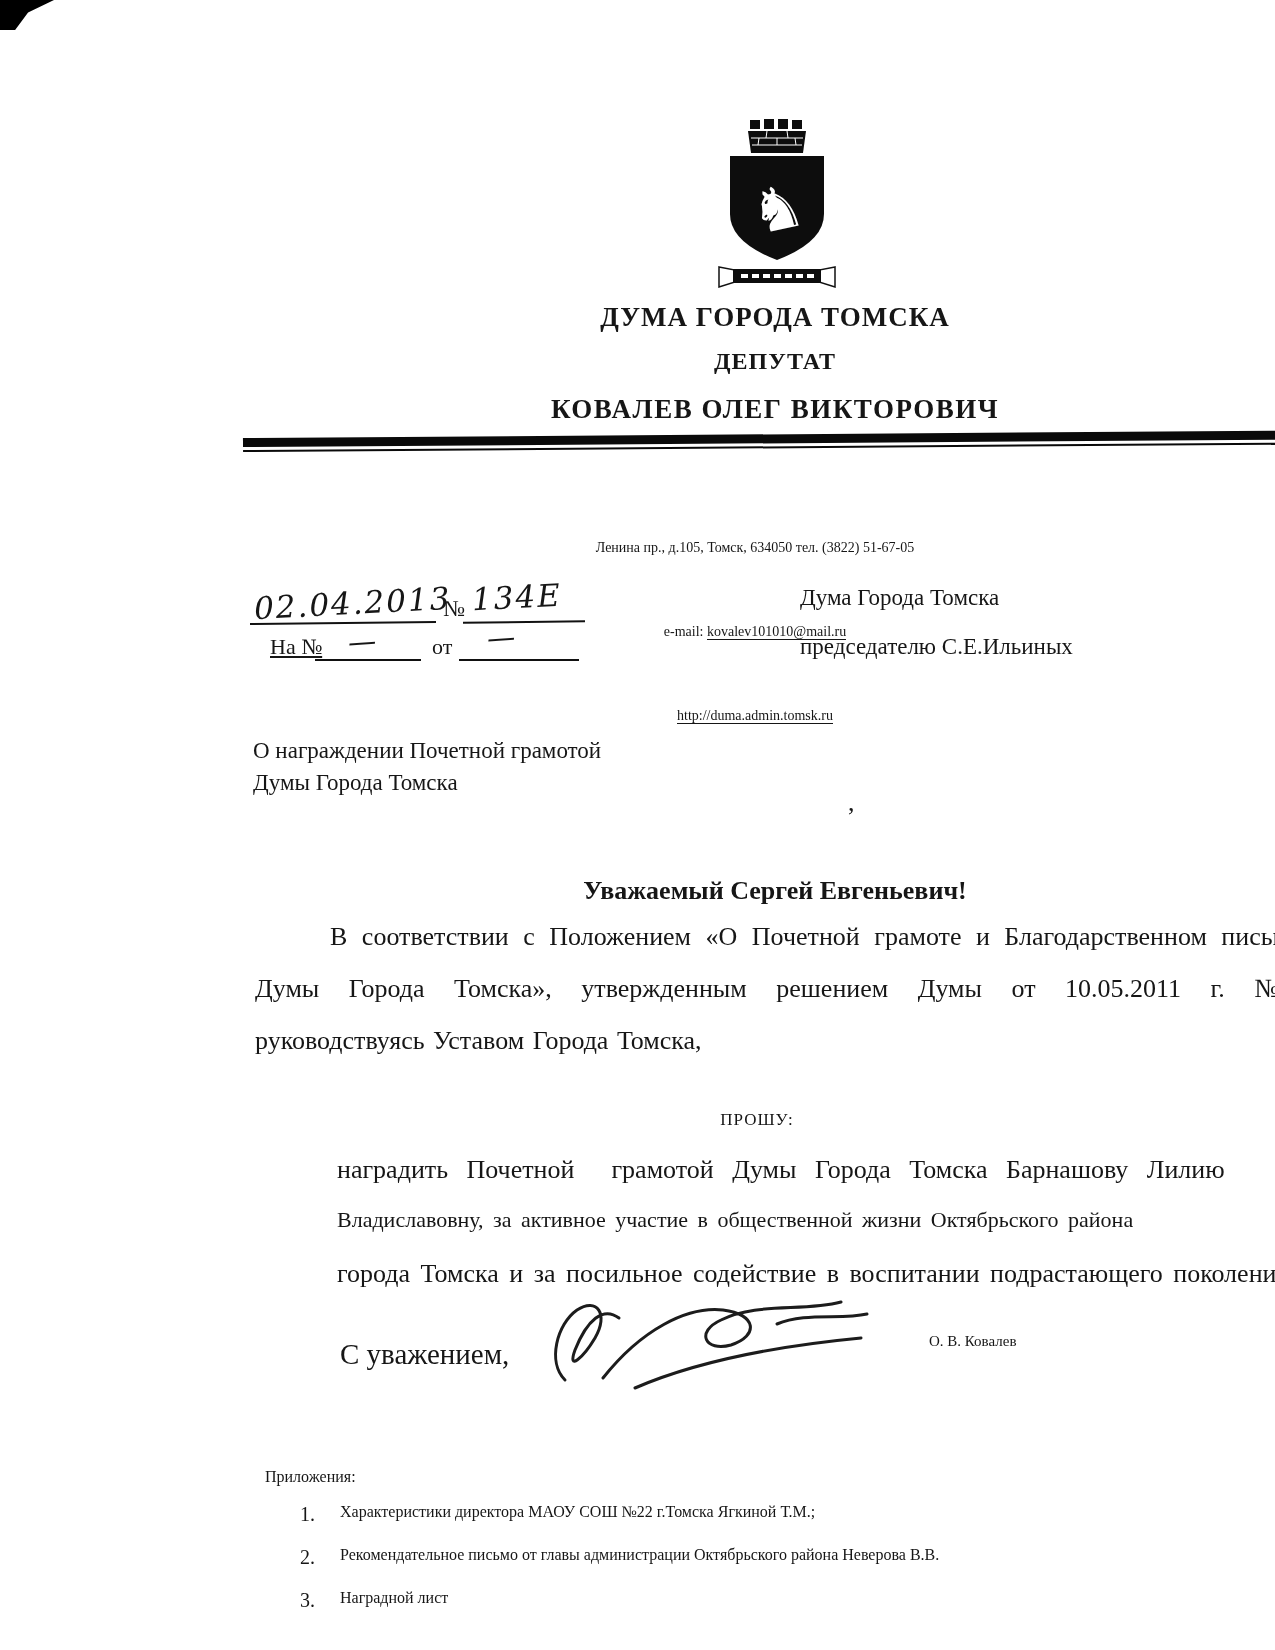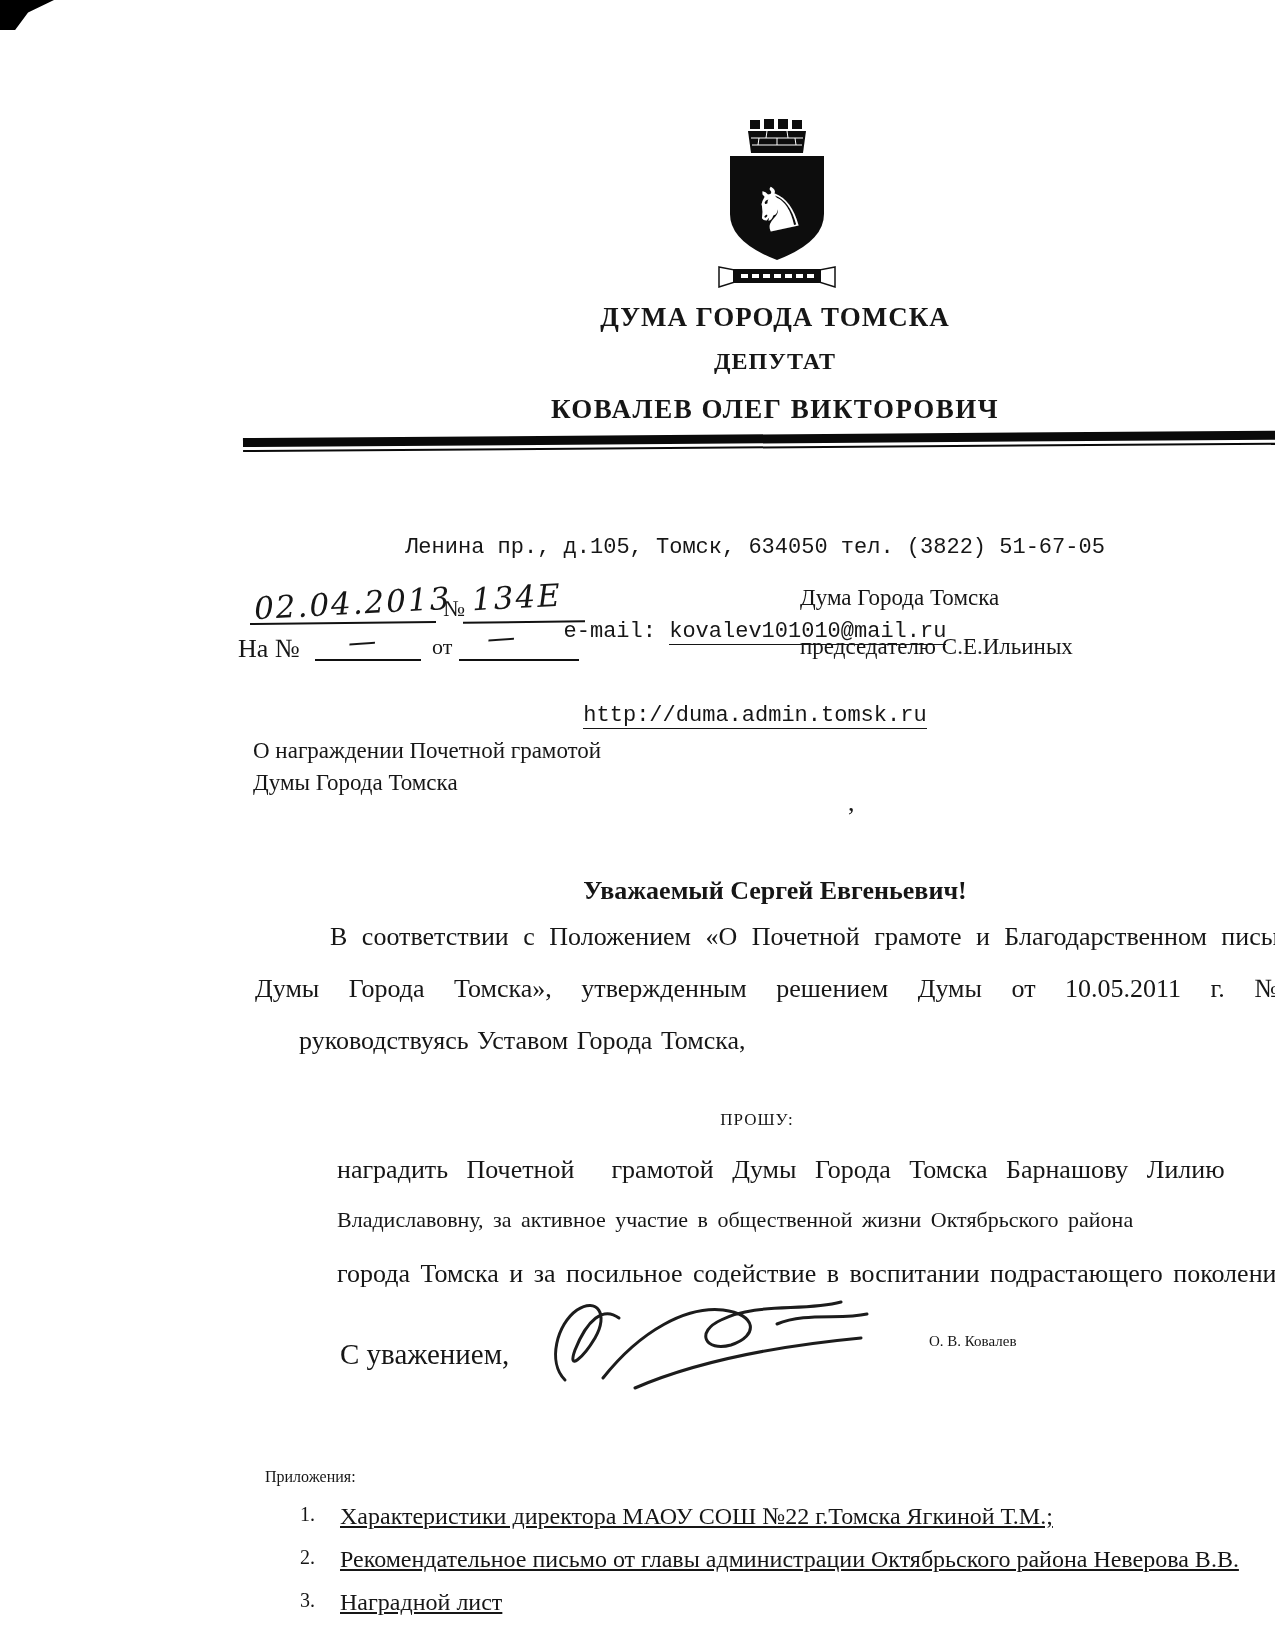--- a/index.html
+++ b/index.html
@@ -25,60 +25,60 @@
   
   .rule-wrap { position:absolute; left:243px; top:438px; width:1040px;
     transform:rotate(-0.4deg); transform-origin:left center; }
   .rule-thick { height:9px; background:#0a0a0a; }
   .rule-thin  { height:2px; background:#0a0a0a; margin-top:3px; }
 
   .letterhead-org    { left:270px; top:302px; width:1010px; font-size:27px; letter-spacing:1px; }
   .letterhead-role   { left:270px; top:348px; width:1010px; font-size:24px; letter-spacing:1px; }
   .letterhead-person { left:270px; top:394px; width:1010px; font-size:27px; letter-spacing:1.5px; }
 
-  .contact { left:250px; top:478px; width:1010px; font-size:22px; line-height:28px;font-family:Liberation Mono, monospace; }
+  .contact { left:250px; top:478px; width:1010px; font-size:14px; line-height:28px; }
   .u { border-bottom:1.5px solid #161616; }
 
   .hand { font-family:"DejaVu Serif",serif; font-style:italic; letter-spacing:2px; }
   .hw-date { left:254px; top:586px; font-size:31px; transform:rotate(-3deg); }
   .no-sign { left:443px; top:596px; font-size:23px; }
   .hw-num  { left:472px; top:580px; font-size:31px; transform:rotate(-3deg); }
   .line { position:absolute; height:2px; background:#111; }
 
-  .reply-label { left:238px; top:634px; font-size:26px; }
+  .reply-label { left:270px; top:634px; font-size:22px;text-decoration:underline; }
   .hw-dash1 { left:348px; top:626px; font-size:28px; transform:rotate(-4deg); }
   .from-label { left:432px; top:634px; font-size:22px;text-align:center; }
   .hw-dash2 { left:487px; top:622px; font-size:28px; transform:rotate(-4deg); }
 
   .addr1 { left:800px; top:585px; font-size:23px; }
   .addr2 { left:800px; top:634px; font-size:23px; }
 
   .subj1 { left:253px; top:738px; font-size:23px; }
   .subj2 { left:253px; top:770px; font-size:23px; }
   .stray { left:848px; top:788px; font-size:26px; }
 
   .salutation { left:270px; top:876px; width:1010px; font-size:26px; }
 
   .p1l1 { left:330px; top:922px; font-size:26px; word-spacing:8px; }
   .p1l2 { left:255px; top:974px; font-size:26px; word-spacing:23px; }
-  .p1l3 { left:255px; top:1026px; font-size:26px; word-spacing:2px;margin-left:44px; }
+  .p1l3 { left:255px; top:1026px; font-size:26px; word-spacing:2px; }
 
   .request { left:252px; top:1110px; width:1010px; font-size:17px; letter-spacing:1px; }
 
   .p2l1 { left:337px; top:1155px; font-size:26px; word-spacing:12px; }
   .p2l2 { left:337px; top:1207px; font-size:22px; word-spacing:4px; }
   .p2l3 { left:337px; top:1259px; font-size:26px; word-spacing:4px; }
 
   .regards { left:340px; top:1338px; font-size:29px; }
   .sig-svg { position:absolute; left:545px; top:1288px; }
   .signer  { left:929px; top:1333px; font-size:15px; }
 
   .att-head { left:265px; top:1468px; font-size:16px; }
   .att-num  { position:absolute; font-size:20px; }
-  .att-text { position:absolute; font-size:24px; white-space:pre;text-decoration:underline; }
+  .att-text { position:absolute; font-size:16px; white-space:pre; }
   .att1 { top:1503px; } .att2 { top:1546px; } .att3 { top:1589px; }
   .numcol { left:300px; } .textcol { left:340px; }
 </style>
 </head>
 <body>
 
 <div id="page">
 
   <div class="corner-blot"></div>
 

